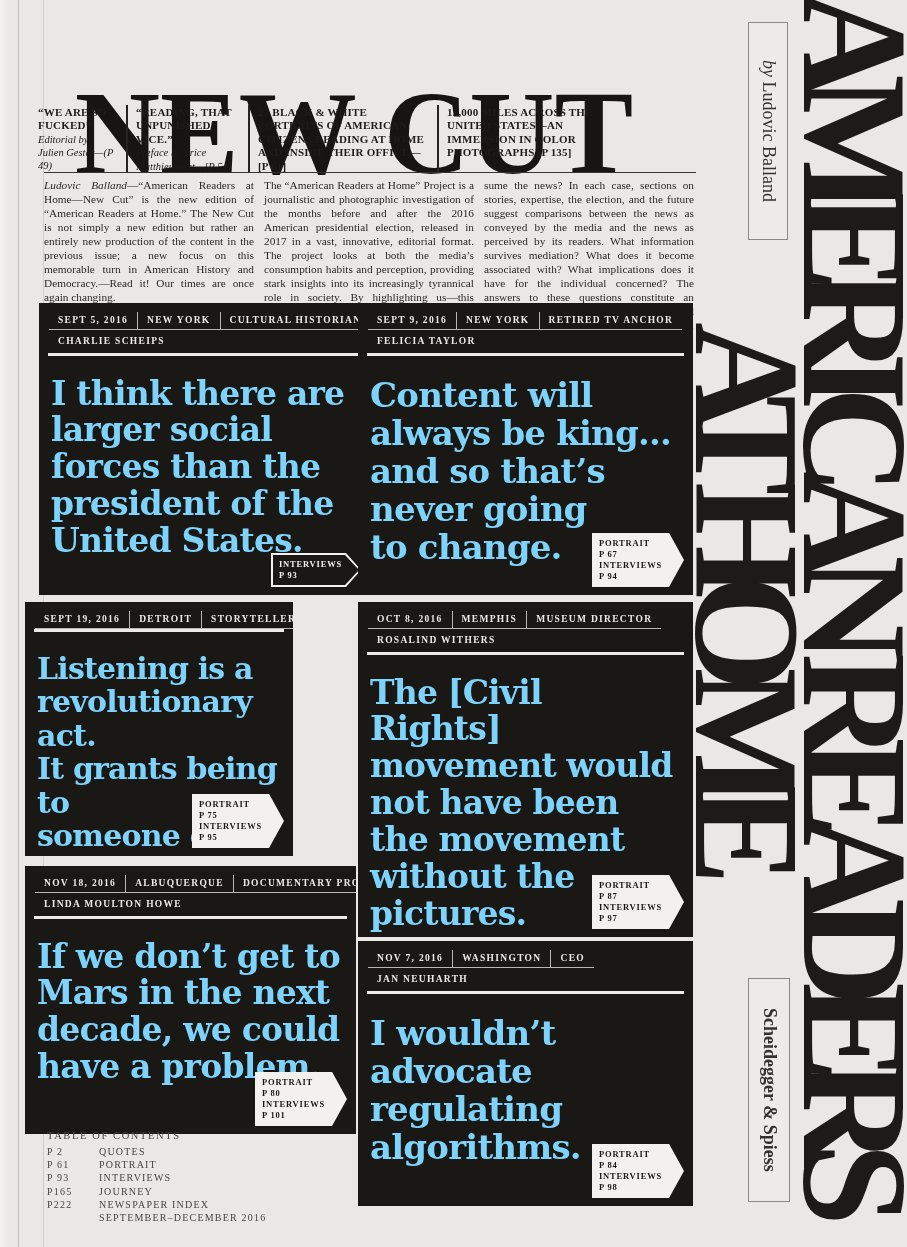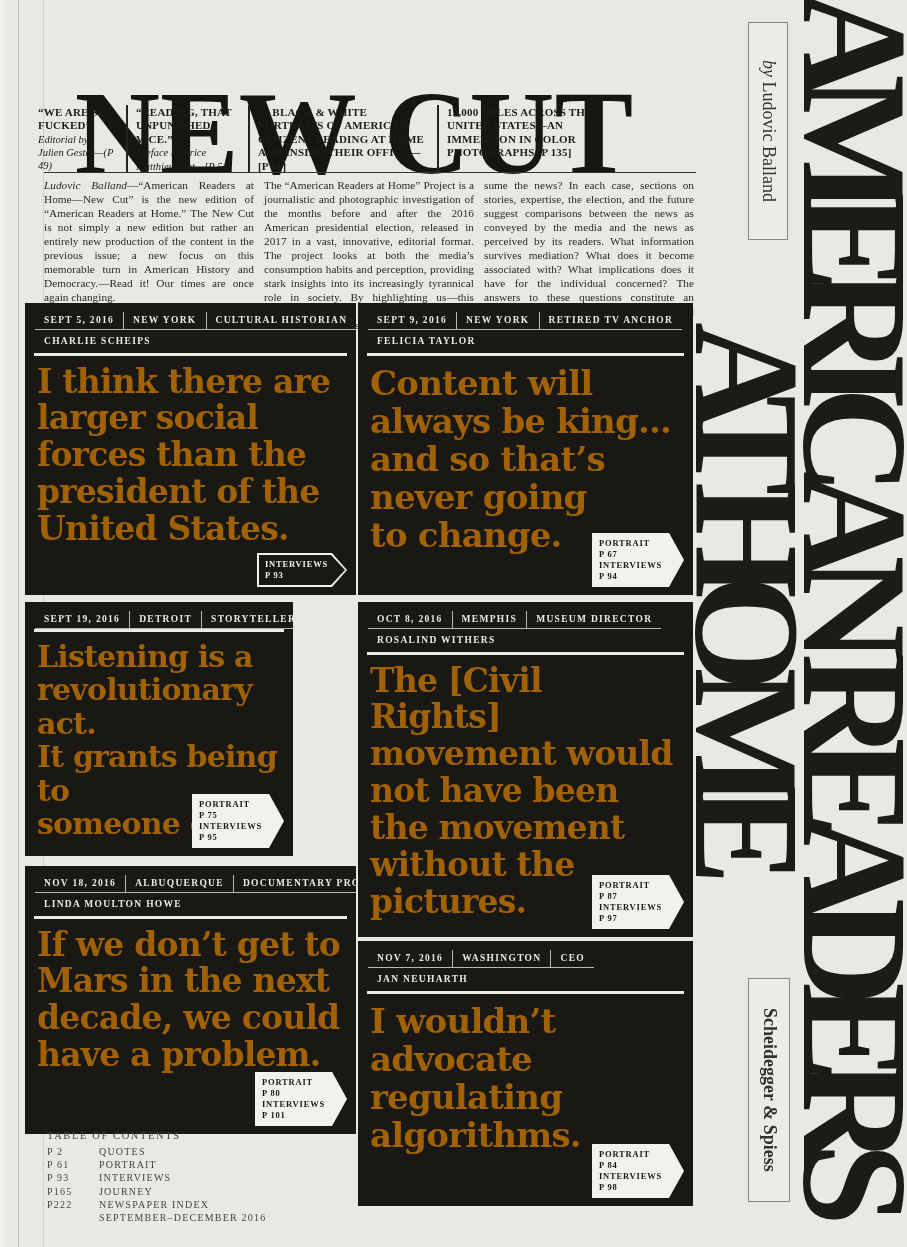--- a/index.html
+++ b/index.html
@@ -25,35 +25,35 @@
 
   
   .intro { position:absolute; left:44px; top:172px; width:652px; display:flex; gap:10px;
            border-top:1.5px solid #35342f; padding-top:5px; }
   .intro-col { width:210px; font-size:11.3px; line-height:1.24; text-align:justify; color:#2a2925; }
   .lead-italic { font-style:italic; }
   .readmore { font-weight:bold; font-size:8.5px; letter-spacing:.6px; }
 
   
   .qblock { position:absolute; background:#191814; color:#f4f3ef; overflow:hidden; }
-  .qb1 { left:25px;  top:303px; width:331px; height:292px; }
+  .qb1 { left:39px;  top:303px; width:331px; height:292px; }
   .qb2 { left:358px; top:303px; width:335px; height:292px; }
   .qb3 { left:25px;  top:602px; width:268px; height:254px; }
   .qb4 { left:358px; top:602px; width:335px; height:335px; }
   .qb5 { left:25px;  top:866px; width:331px; height:268px; }
   .qb6 { left:358px; top:941px; width:335px; height:265px; }
   .bhead { display:flex; margin:9px 10px 0; }
   .chip { padding:3px 9px 4px; border-bottom:1px solid #b9b7b2; font-weight:bold; font-size:9.5px;
           letter-spacing:1.3px; white-space:nowrap; color:#eceae6; }
   .chip + .chip { border-left:1px solid #b9b7b2; }
   .bname { margin:0 10px; padding:6px 9px 7px; font-weight:bold; font-size:9.5px;
            letter-spacing:1.3px; color:#eceae6; }
   .brule { height:2.5px; background:#eceae6; margin:0 9px; }
-  .bquote { margin:8px 12px 0; font-family:"DejaVu Serif","Liberation Serif",serif; font-weight:bold;
-            white-space:pre-line; line-height:1.12; letter-spacing:-0.8px; color:#a16207; }
+  .bquote { margin:20px 12px 0; font-family:"DejaVu Serif","Liberation Serif",serif; font-weight:bold;
+            white-space:pre-line; line-height:1.12; letter-spacing:-0.8px; color:#7dd3fc; }
   .qb1 .bquote { font-size:33px; }
   .qb2 .bquote { font-size:34px; }
   .qb3 .bquote { font-size:30px; }
   .qb4 .bquote { font-size:33px; }
   .qb5 .bquote { font-size:33px; }
   .qb6 .bquote { font-size:34px; }
 
   
   .tag { position:absolute; right:9px; bottom:8px; width:92px; box-sizing:border-box;
          background:#f2f1ed; color:#191814; font-weight:bold; font-size:8.5px; line-height:1.3;

